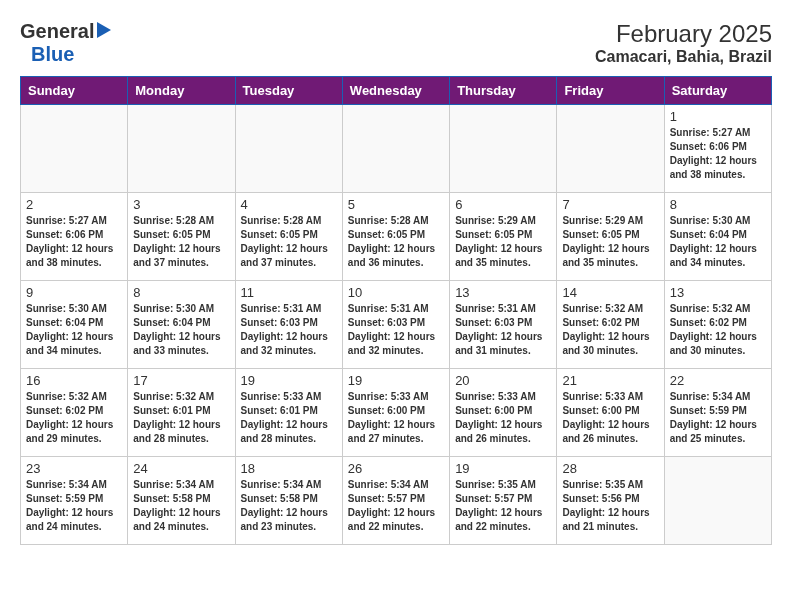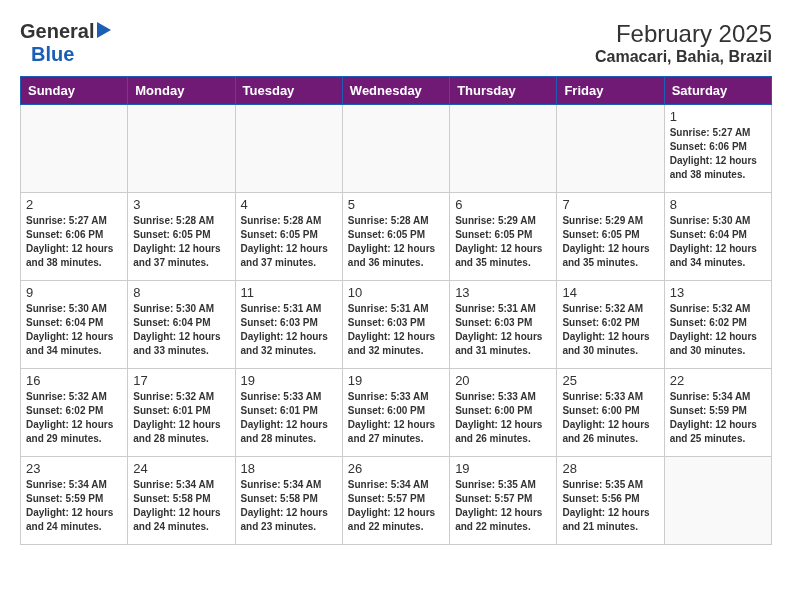--- a/index.html
+++ b/index.html
@@ -209,21 +209,21 @@
         </td>
         <td>
           <span class="day-number">19</span>
           <div class="day-info">Sunrise: 5:33 AM<br>Sunset: 6:00 PM<br>Daylight: 12 hours<br>and 27 minutes.</div>
         </td>
         <td>
           <span class="day-number">20</span>
           <div class="day-info">Sunrise: 5:33 AM<br>Sunset: 6:00 PM<br>Daylight: 12 hours<br>and 26 minutes.</div>
         </td>
         <td>
-          <span class="day-number">25</span>
+          <span class="day-number">21</span>
           <div class="day-info">Sunrise: 5:33 AM<br>Sunset: 6:00 PM<br>Daylight: 12 hours<br>and 26 minutes.</div>
         </td>
         <td>
           <span class="day-number">22</span>
           <div class="day-info">Sunrise: 5:34 AM<br>Sunset: 5:59 PM<br>Daylight: 12 hours<br>and 25 minutes.</div>
         </td>
       </tr>
       <tr>
         <td>
           <span class="day-number">23</span>

